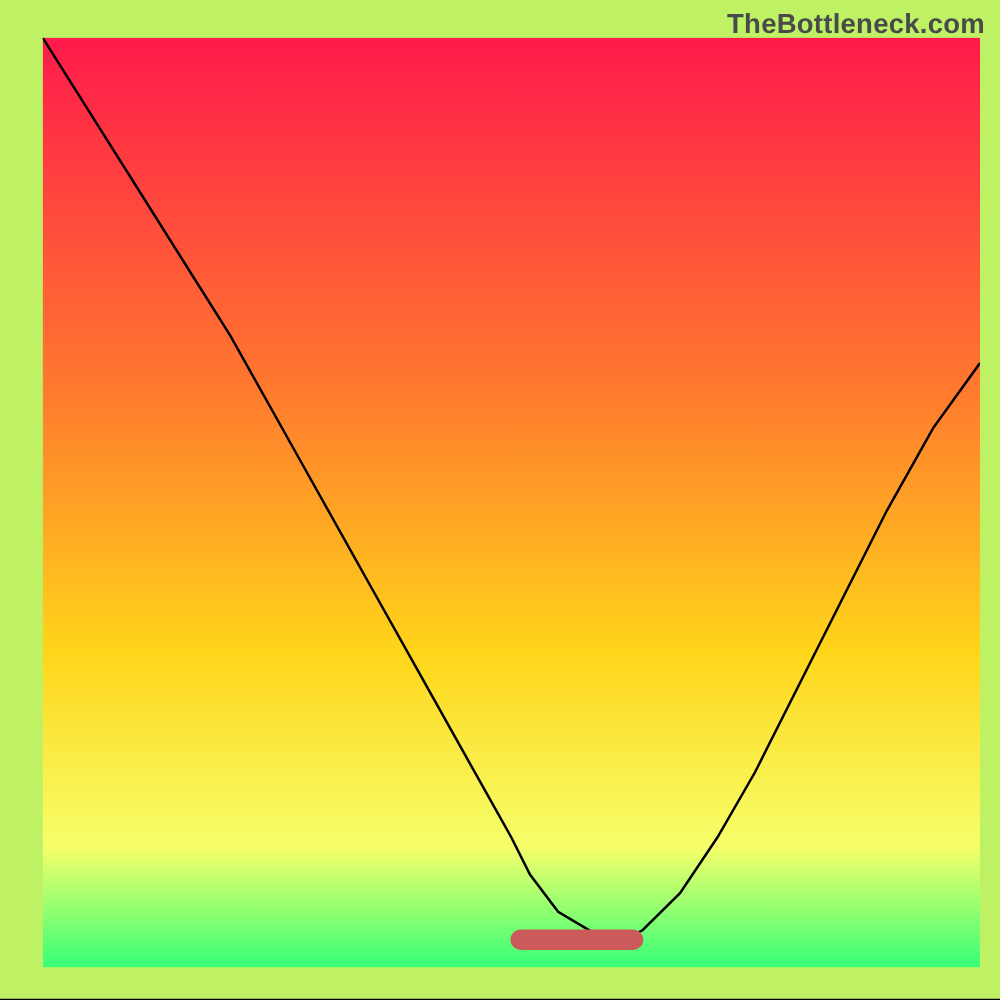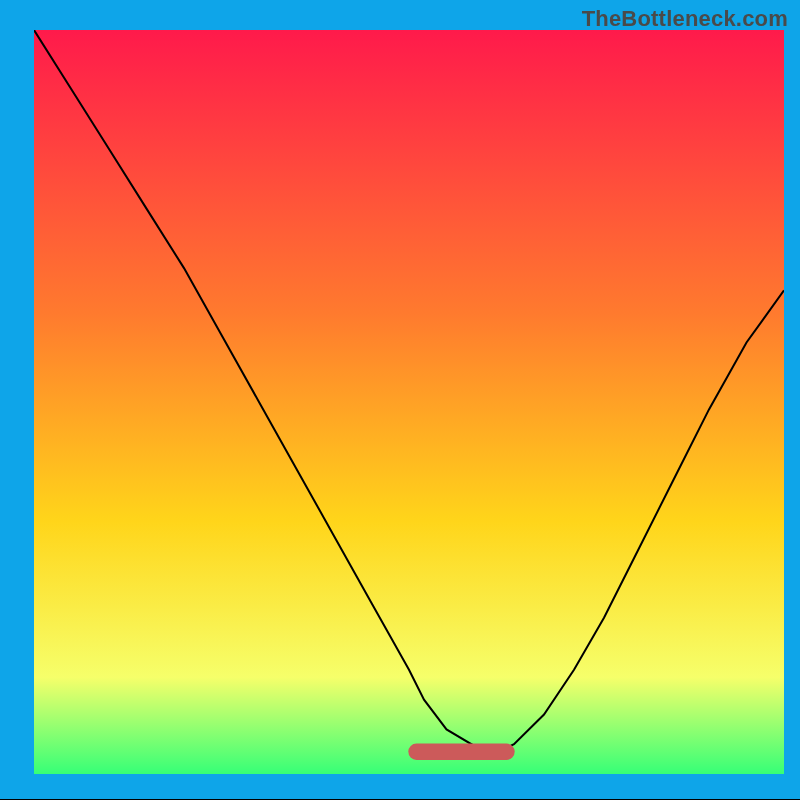--- a/index.html
+++ b/index.html
@@ -8,21 +8,21 @@
     width: 800px;
     height: 800px;
     background: #000;
     overflow: hidden;
     font-family: Arial, Helvetica, sans-serif;
   }
   .frame {
     position: relative;
     width: 800px;
     height: 799px;
-    background: #0ea5e9;
+    background: #bef264;
   }
   .watermark {
     position: absolute;
     top: 6px;
     right: 12px;
     color: #4a4a4a;
     font-size: 22px;
     font-weight: 600;
     letter-spacing: 0.2px;
     z-index: 3;

